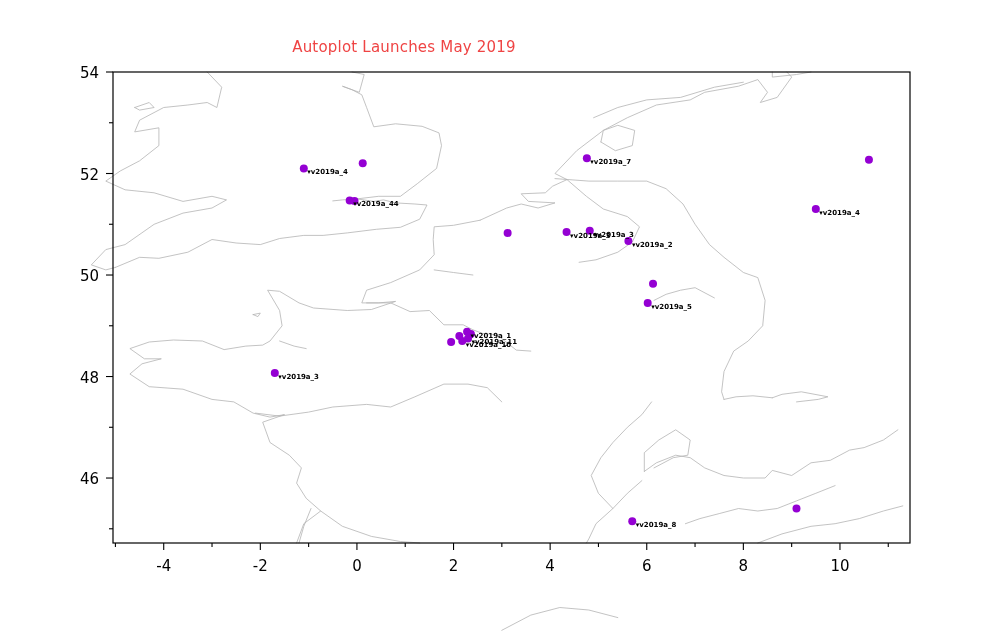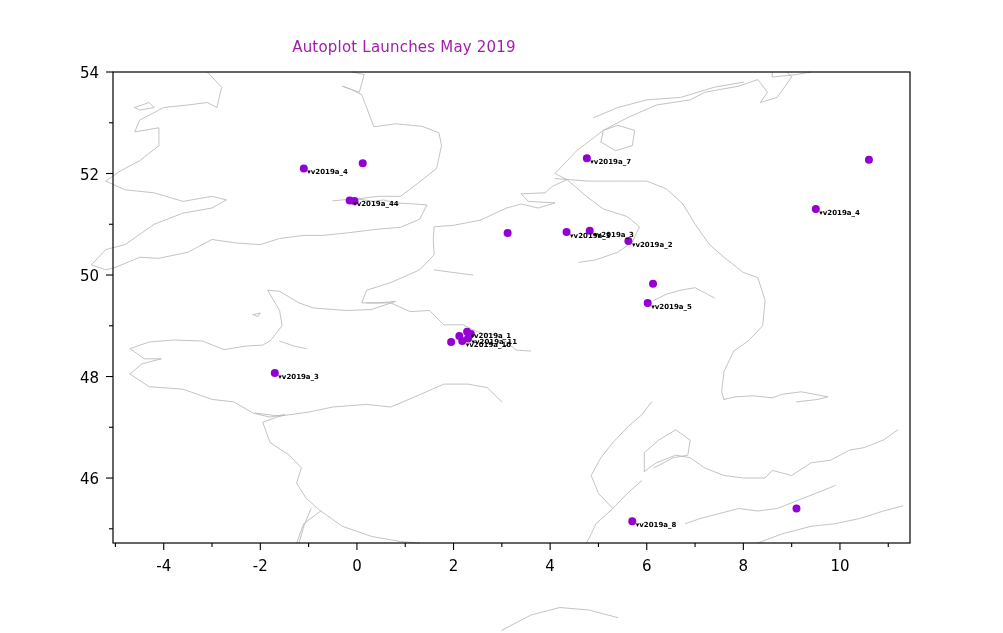--- a/index.html
+++ b/index.html
@@ -19,21 +19,21 @@
     height: 633px;
     background: #ffffff;
   }
   #plot-title {
     position: absolute;
     left: 0;
     top: 38px;
     width: 808px;
     text-align: center;
     font-size: 15px;
-    color: #a21caf;
+    color: #ef4444;
     font-family: "DejaVu Sans", sans-serif;
     letter-spacing: 0.2px;
   }
   #axes-svg {
     position: absolute;
     left: 0;
     top: 0;
   }
   .tick-label-y {
     font-size: 15px;

